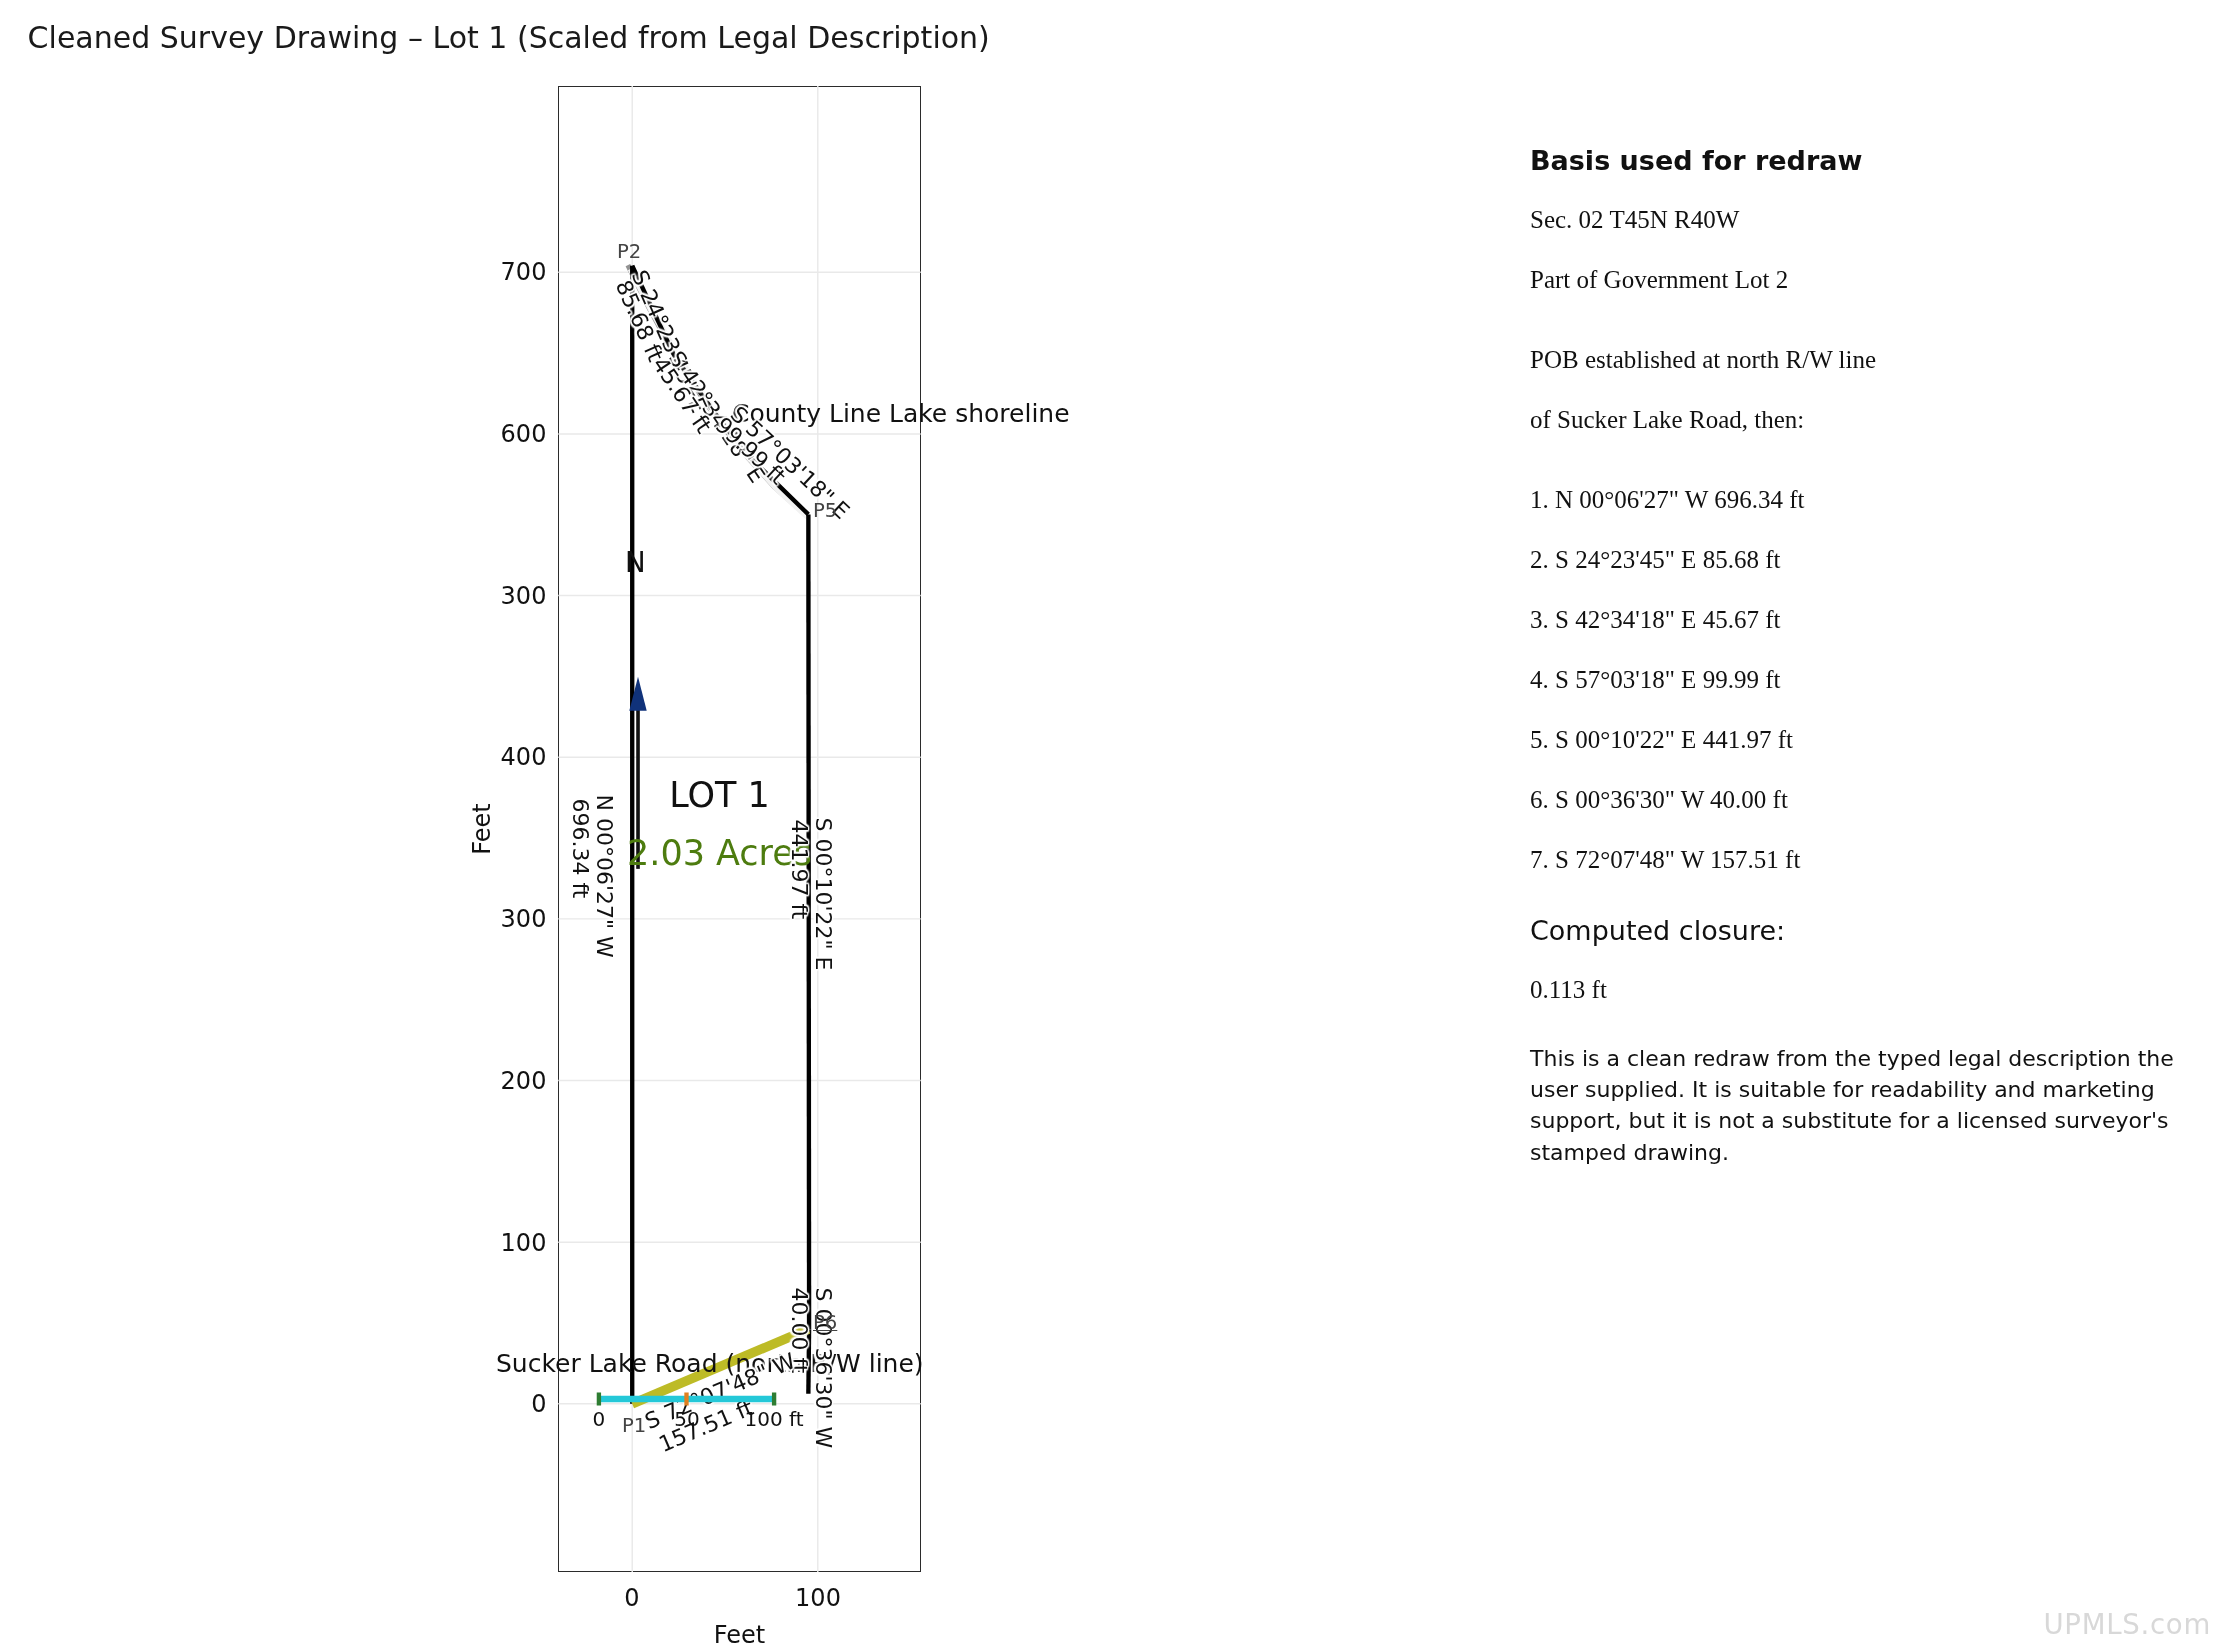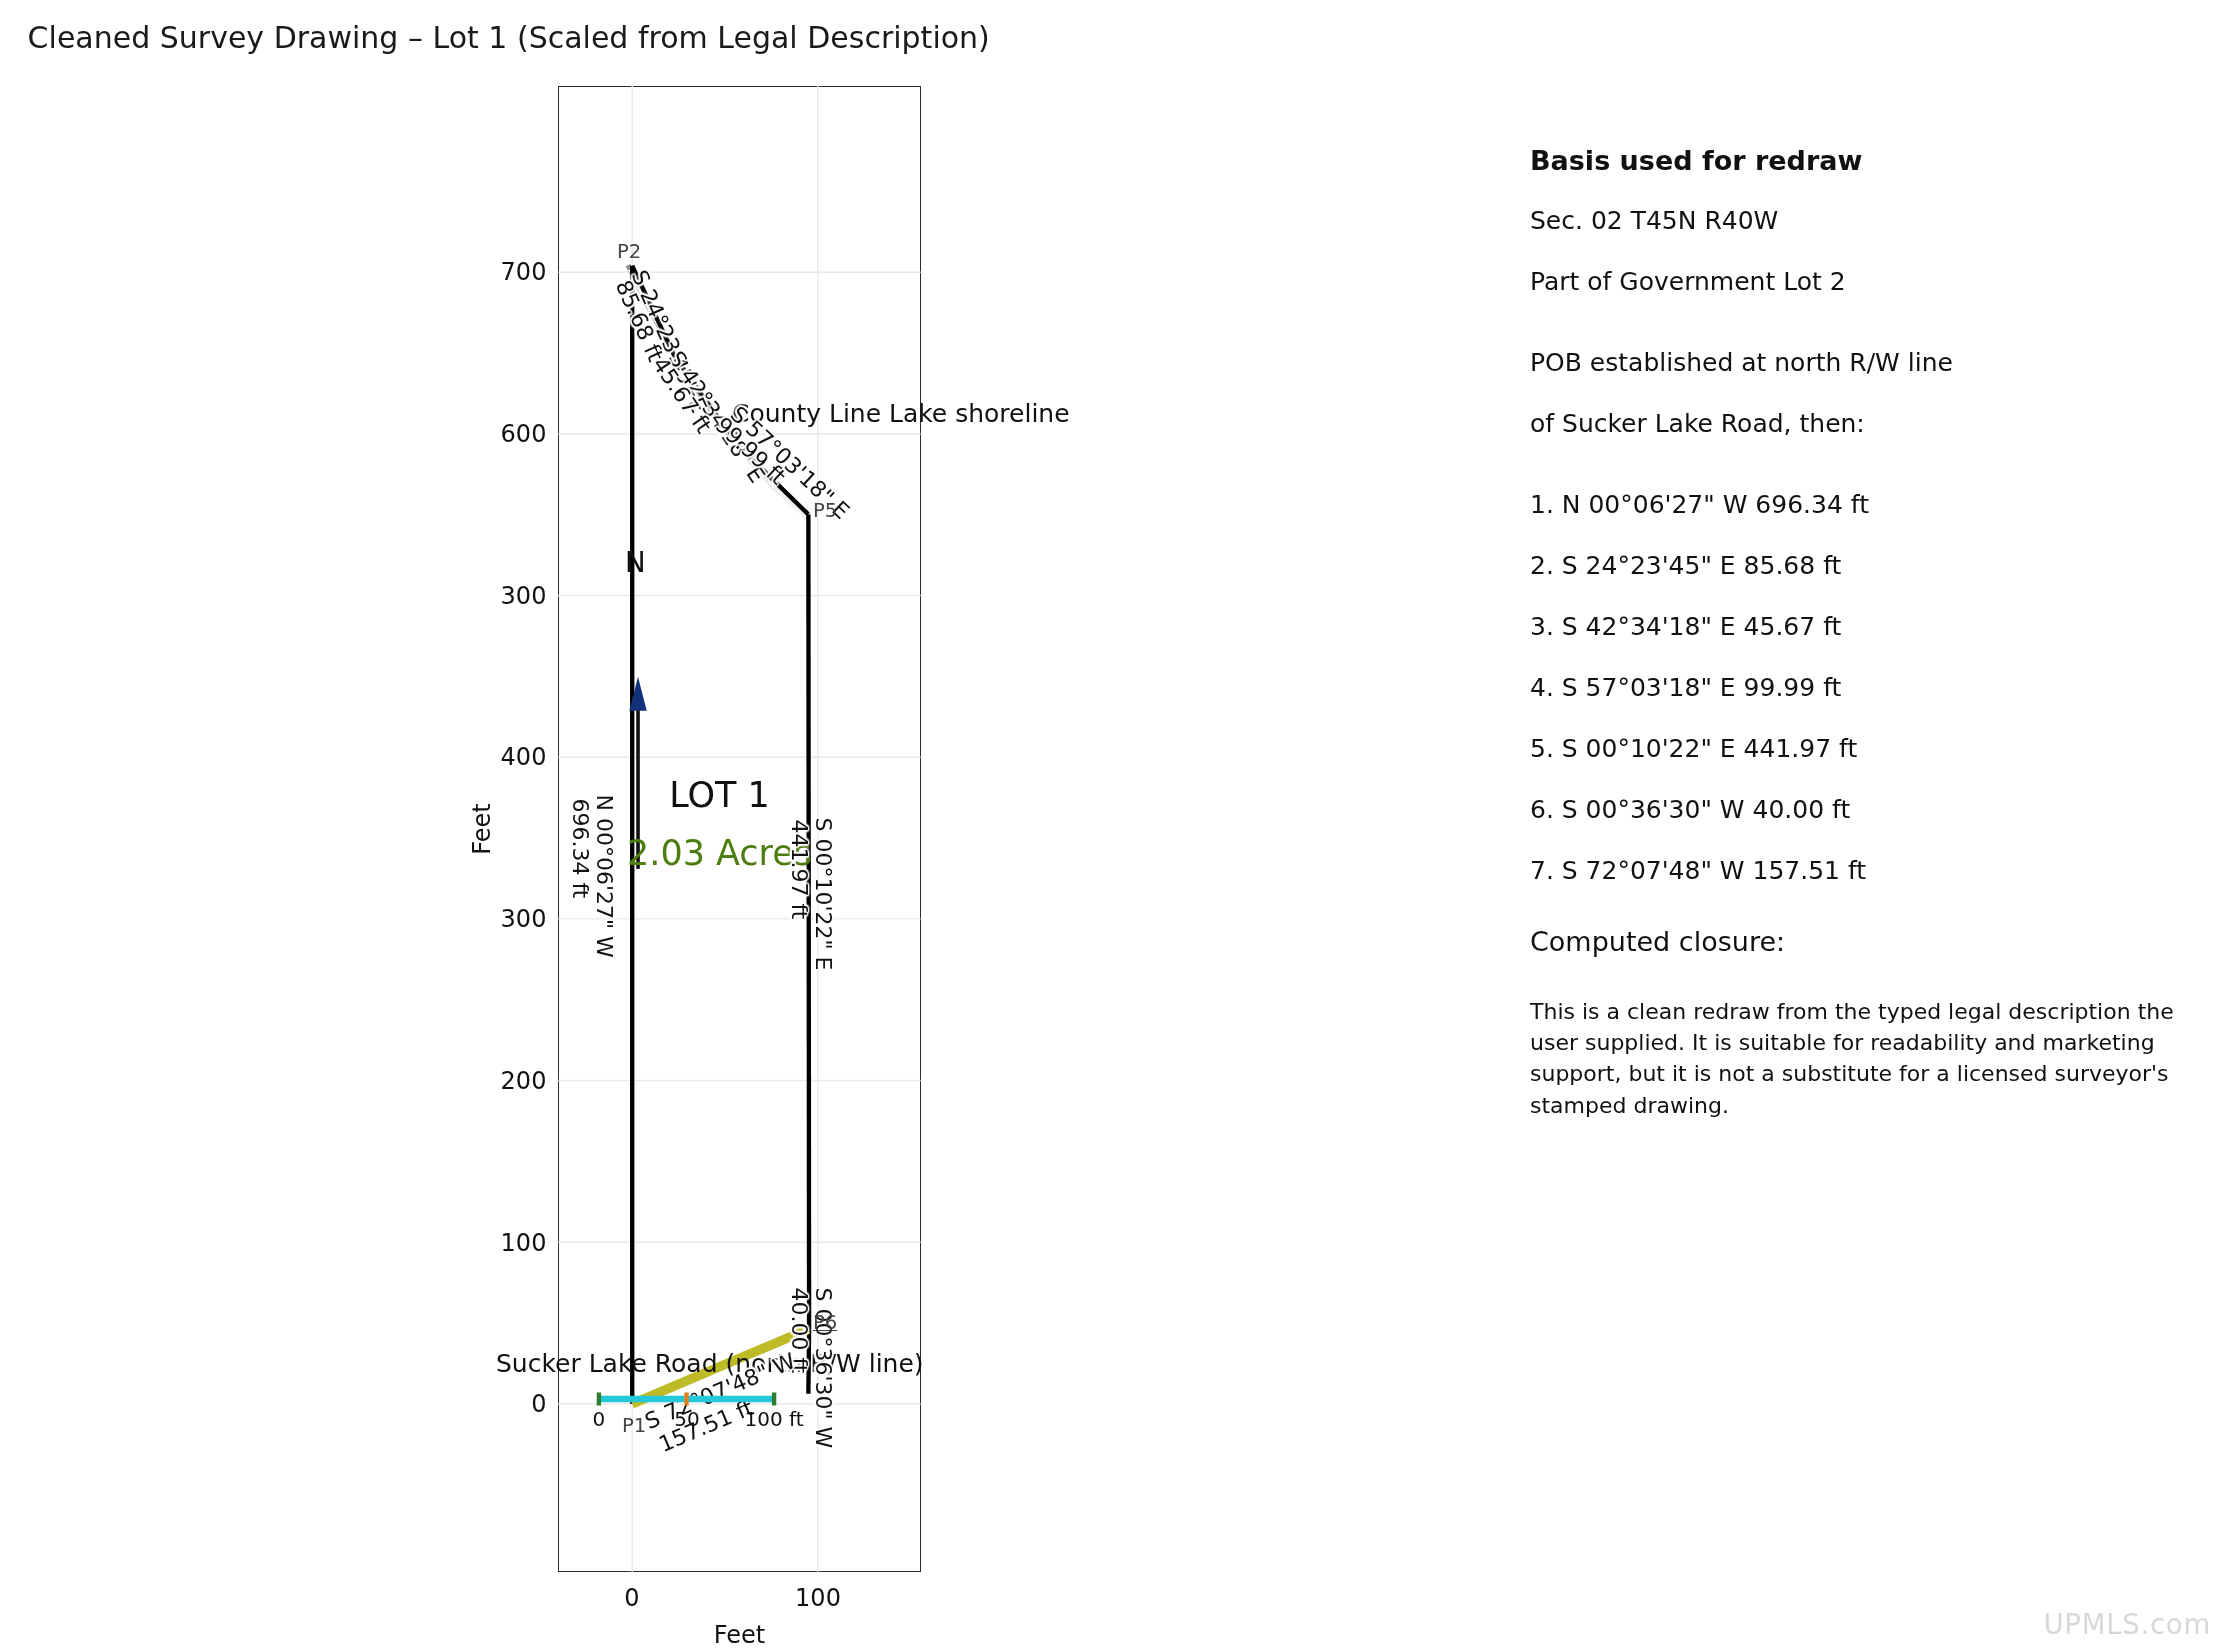--- a/index.html
+++ b/index.html
@@ -157,20 +157,21 @@
     font-size: 27px;
     font-weight: bold;
     color: #111;
     margin-bottom: 30px;
   }
   .panel-line {
     font-size: 25px;
     color: #111;
     margin-bottom: 32px;
     white-space: nowrap;
+    font-family: Liberation Serif, serif;
   }
   .panel-gap {
     height: 20px;
   }
   #closure-h {
     font-size: 27px;
     font-weight: normal;
     color: #111;
     margin-top: 41px;
     margin-bottom: 30px;
@@ -314,18 +315,19 @@
 
   <div class="panel-line">1. N 00°06'27" W  696.34 ft</div>
   <div class="panel-line">2. S 24°23'45" E  85.68 ft</div>
   <div class="panel-line">3. S 42°34'18" E  45.67 ft</div>
   <div class="panel-line">4. S 57°03'18" E  99.99 ft</div>
   <div class="panel-line">5. S 00°10'22" E  441.97 ft</div>
   <div class="panel-line">6. S 00°36'30" W  40.00 ft</div>
   <div class="panel-line">7. S 72°07'48" W  157.51 ft</div>
 
   <div id="closure-h">Computed closure:</div>
+  <div class="panel-line">0.113 ft</div>
 
   <div id="disclaimer">This is a clean redraw from the typed legal description the user supplied. It is suitable for readability and marketing support, but it is not a substitute for a licensed surveyor's stamped drawing.</div>
 </div>
 
 <div id="watermark">UPMLS.com</div>
 
 
 </body></html>

